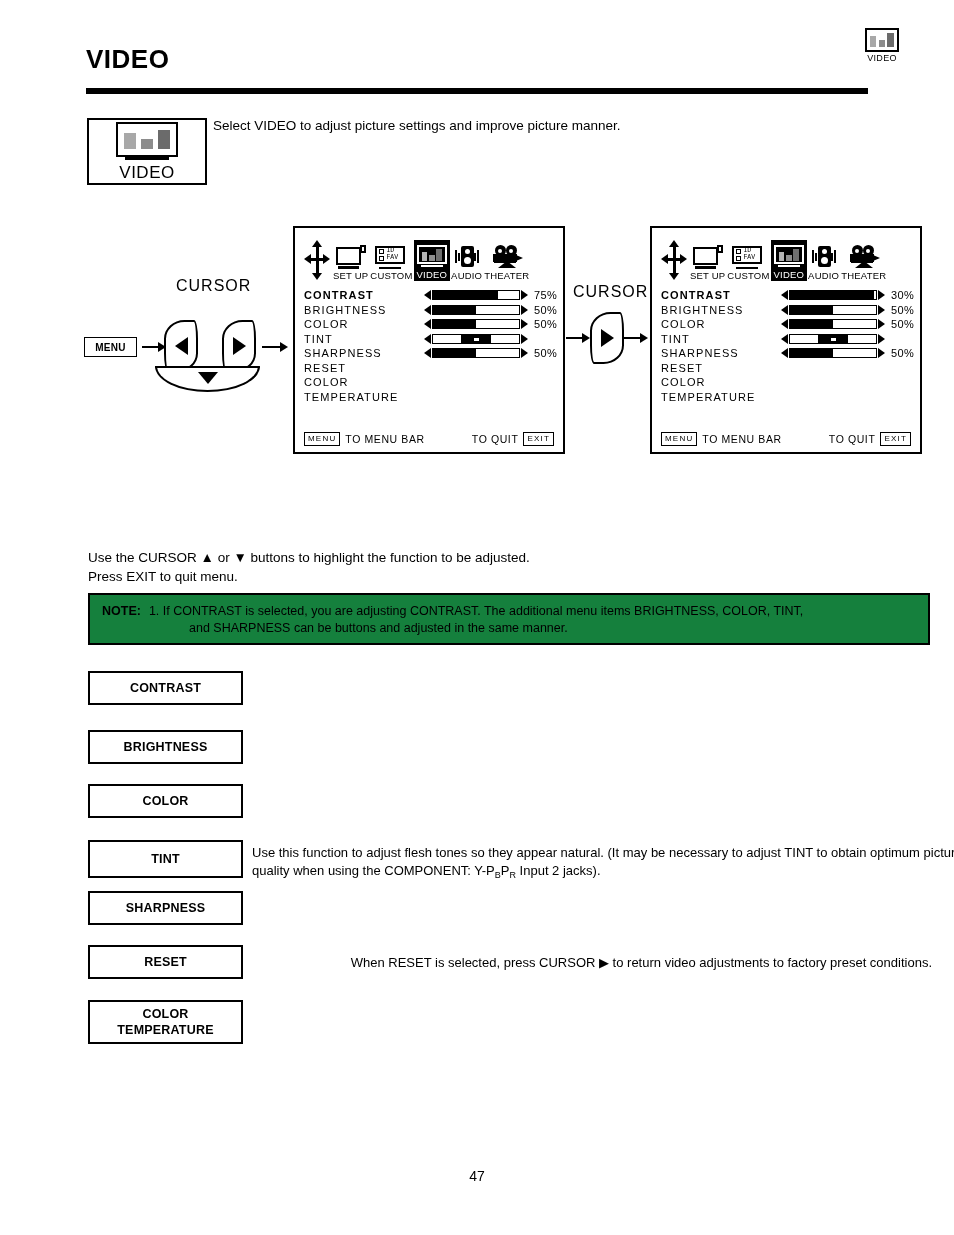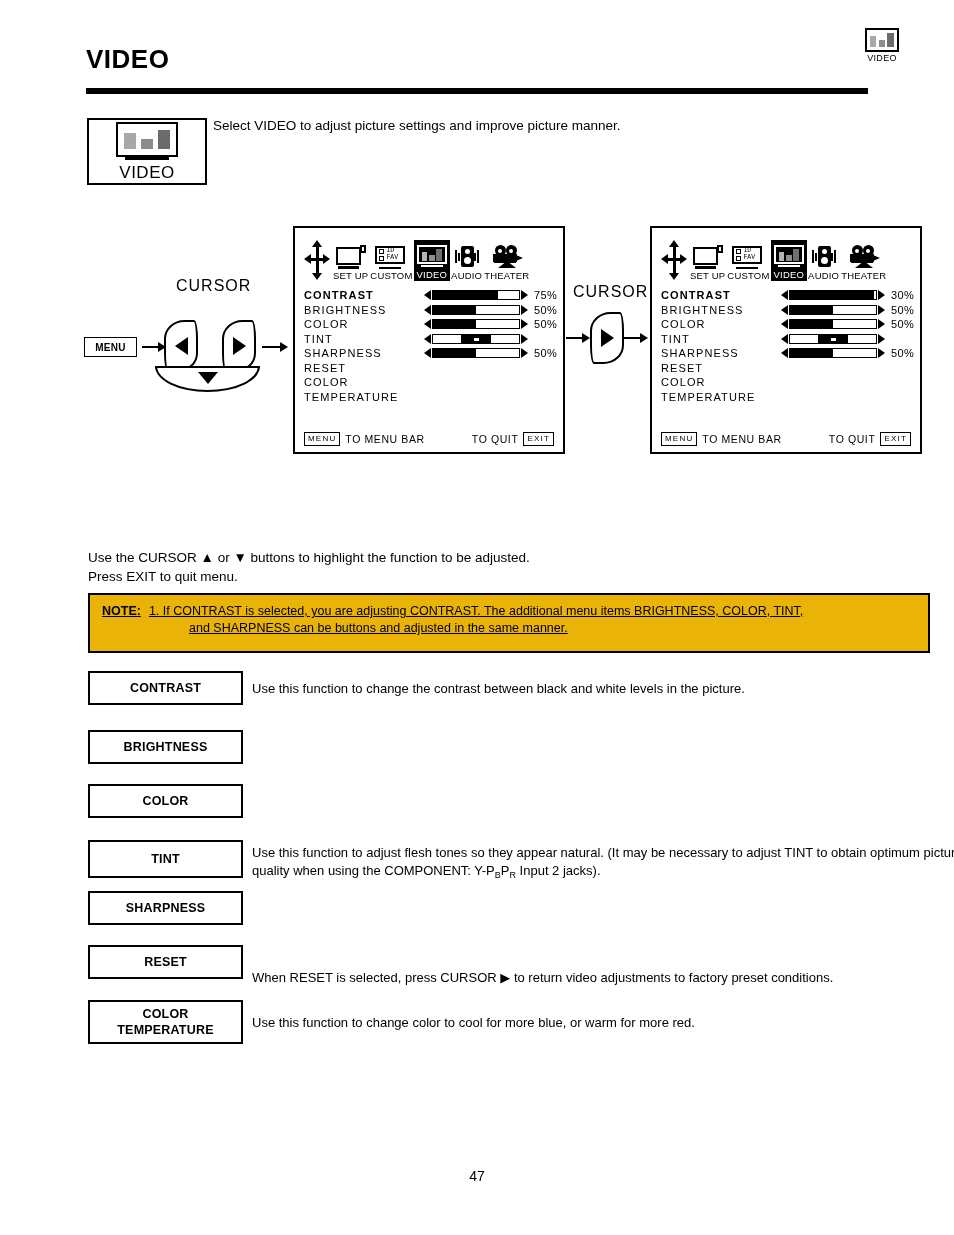--- a/index.html
+++ b/index.html
@@ -357,27 +357,26 @@
     left: 88px; top: 533px;
     font-size: 13.5px;
     line-height: 18.5px;
     margin-top: 16px;
   }
 
   
   #note-box {
     position: absolute;
     left: 88px; top: 593px;
-    width: 842px; height: 60px;
+    width: 842px; height: 52px;
     border: 2px solid #000;
-    background: #eab308;
+    background: #15803d;
     padding: 8px 10px 0 12px;
     font-size: 12.5px;
     line-height: 17px;
-    text-decoration: underline;
   }
   #note-box .note-label { font-weight: bold; margin-right: 8px; }
   #note-box .note-body { display: inline; }
   #note-box .note-line2 { margin-left: 87px; display: block; }
 
   
   .func-row { position: absolute; left: 88px; width: 845px; }
   .func-key {
     width: 155px;
     border: 2px solid #000;
@@ -805,21 +804,20 @@
   <div>Press EXIT to quit menu.</div>
 </div>
 
 <div id="note-box">
   <span class="note-label">NOTE:</span><span class="note-body">1. If CONTRAST is selected, you are adjusting CONTRAST.  The additional menu items BRIGHTNESS, COLOR, TINT,</span>
   <span class="note-line2">and SHARPNESS can be buttons and adjusted in the same manner.</span>
 </div>
 
 <div class="func-row" style="top:671px;">
   <div class="func-key" style="height:34px;">CONTRAST</div>
-  <div class="func-desc" style="top:9px;">Use this function to change the contrast between black and white levels in the picture.</div>
 </div>
 
 <div class="func-row" style="top:730px;">
   <div class="func-key" style="height:34px;">BRIGHTNESS</div>
 </div>
 
 <div class="func-row" style="top:784px;">
   <div class="func-key" style="height:34px;">COLOR</div>
 </div>
 
@@ -827,24 +825,23 @@
   <div class="func-key" style="height:38px;">TINT</div>
   <div class="func-desc" style="top:4px; width:745px;"><span>Use this function to adjust flesh tones so they appear natural. (It may be necessary to adjust TINT to obtain optimum picture quality when using the COMPONENT: Y-P</span><sub>B</sub><span>P</span><sub>R</sub><span> Input 2 jacks).</span></div>
 </div>
 
 <div class="func-row" style="top:891px;">
   <div class="func-key" style="height:34px;">SHARPNESS</div>
 </div>
 
 <div class="func-row" style="top:945px;">
   <div class="func-key" style="height:34px;">RESET</div>
-  <div class="func-desc" style="top:24px;">When RESET is selected, press CURSOR ▶ to return video adjustments to factory preset conditions.</div>
+  <div class="func-desc" style="top:9px;text-align:right;">When RESET is selected, press CURSOR ▶ to return video adjustments to factory preset conditions.</div>
 </div>
 
 <div class="func-row" style="top:1000px;">
   <div class="func-key" style="height:44px;">
     <span>COLOR</span>
     <span>TEMPERATURE</span>
   </div>
-  <div class="func-desc" style="top:14px;">Use this function to change color to cool for more blue, or warm for more red.</div>
 </div>
 
 <div id="page-number">47</div>
 
 </body></html>

